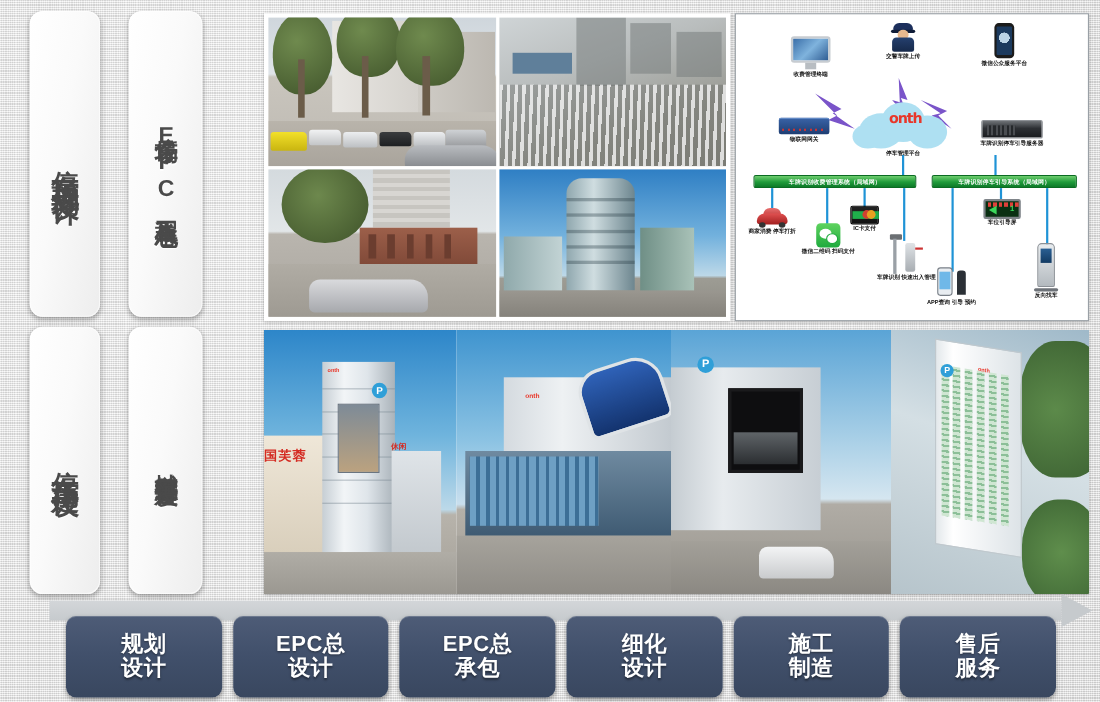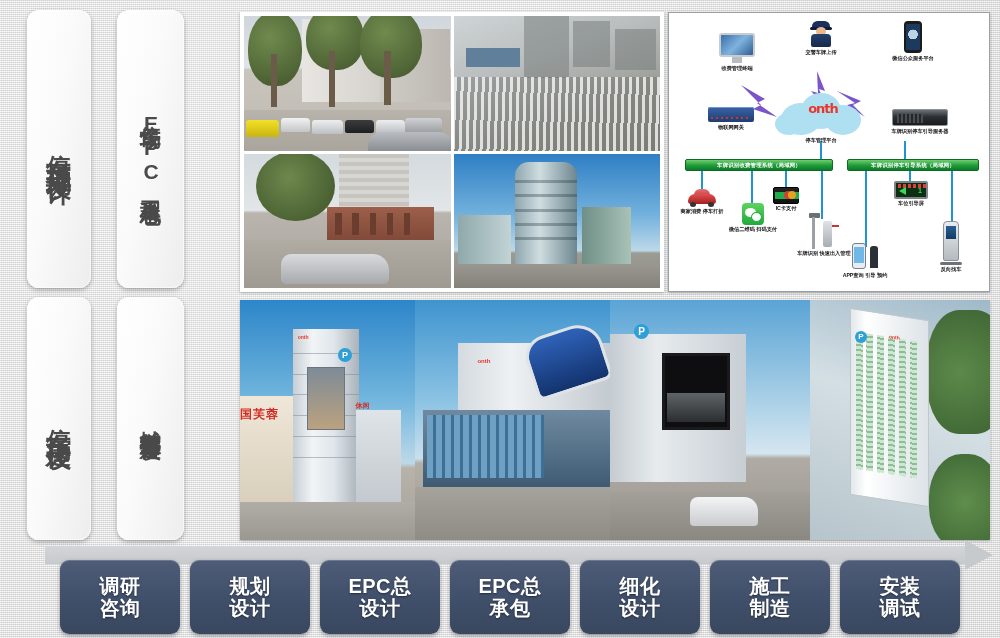--- a/index.html
+++ b/index.html
@@ -567,27 +567,25 @@
         <i style="left:76%"></i>
     </div>
     <div class="pmark">P</div>
     <div class="logo">onth</div>
   </div>
 </div>
 
 <div id="process-band"></div>
 
 <div id="process-steps">
-  <div class="step">调研
-咨询</div>
   <div class="step">规划
 设计</div>
   <div class="step">EPC总
 设计</div>
   <div class="step">EPC总
 承包</div>
   <div class="step">细化
 设计</div>
   <div class="step">施工
 制造</div>
-  <div class="step">安装
-调试</div>
+  <div class="step">售后
+服务</div>
 </div>
 
 </body></html>

